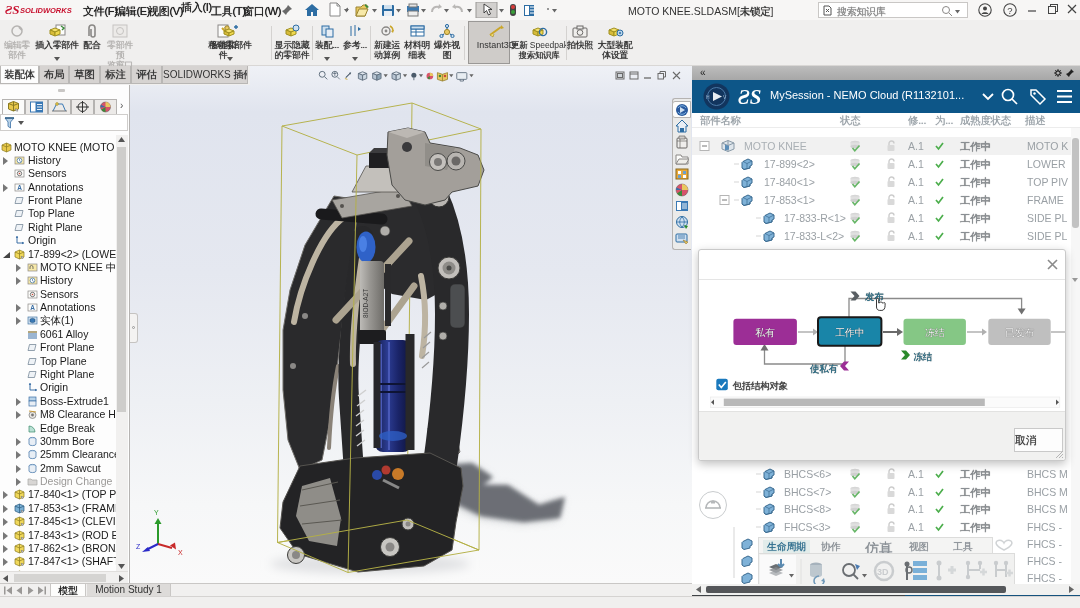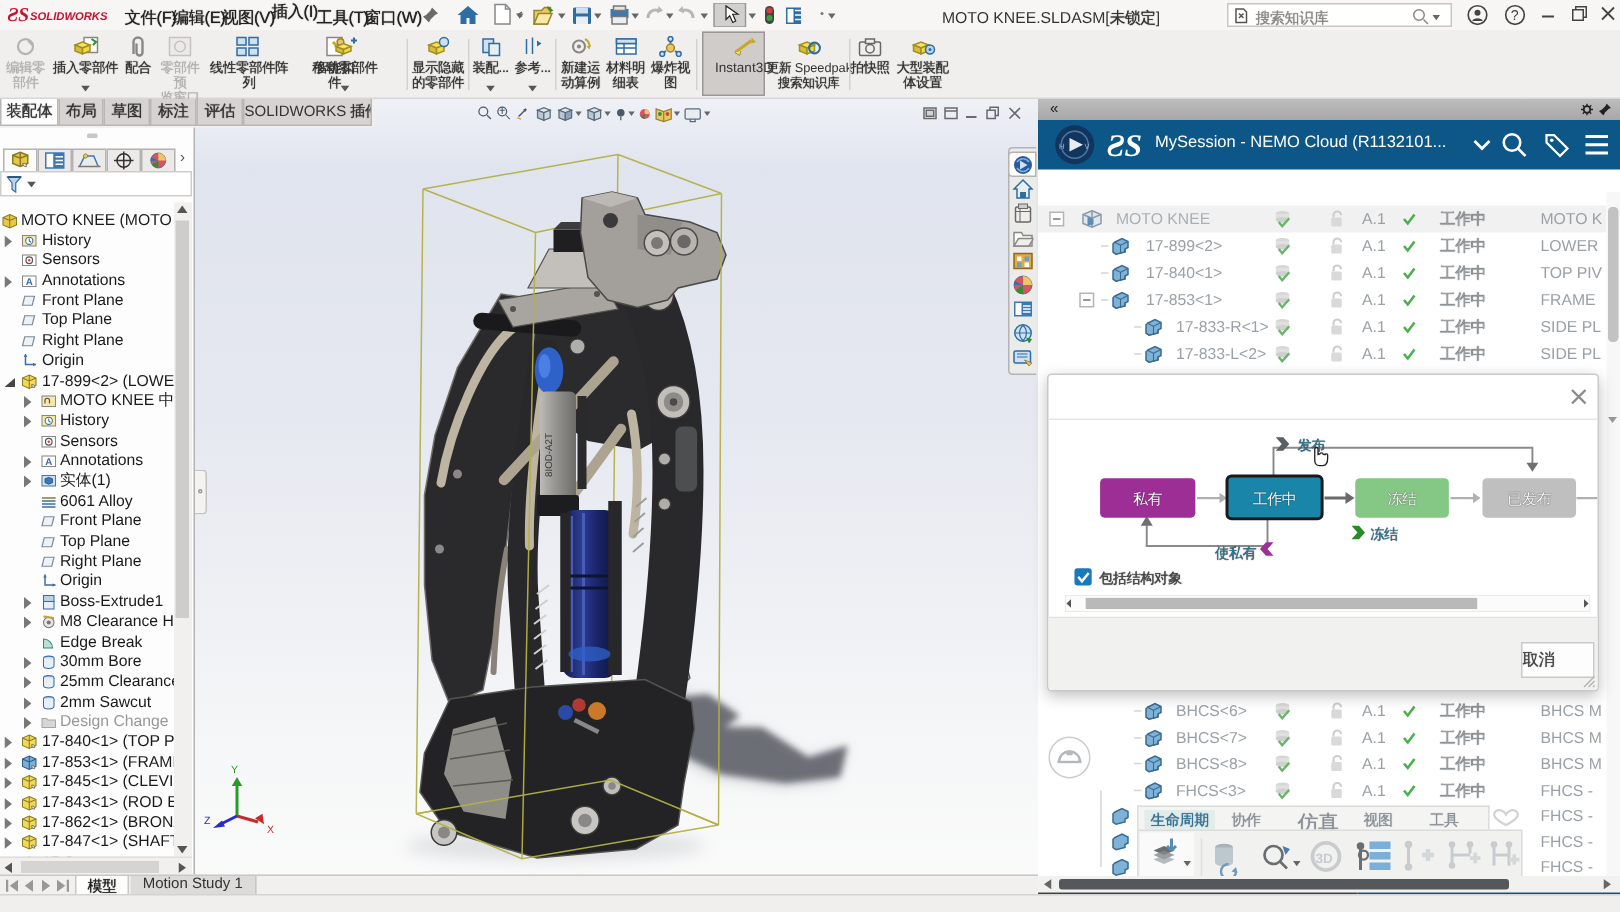--- a/index.html
+++ b/index.html
@@ -145,30 +145,20 @@
       </svg><span class="cjk">插入零部件</span><div style="margin-top:3px"><svg width="6" height="4" viewBox="0 0 6 4">
           <path d="M0 0h6L3 4z" fill="#555"></path>
         </svg></div></div>
  <div class="rbtn" style="left:80px;width:24px"><svg class="ic" width="14" height="14" viewBox="0 0 14 14">
         <path d="M4 12V4a3 3 0 016 0v7a2 2 0 01-4 0V5" fill="none" stroke="#8a8886" stroke-width="1.6"></path>
       </svg><span class="cjk">配合</span></div>
  <div class="rbtn gray" style="left:104px;width:32px"><svg class="ic" width="16" height="14" viewBox="0 0 16 14">
         <rect x="1" y="1" width="14" height="12" fill="#eceae8" stroke="#c5c3c1"></rect>
         <circle cx="8" cy="7" r="3.5" fill="none" stroke="#c5c3c1"></circle>
       </svg><span class="cjk">零部件预<br>览窗口</span></div>
- <div class="rbtn" style="left:138px;width:56px"><svg class="ic" width="18" height="14" viewBox="0 0 18 14">
-        <g stroke="#2d6da3" fill="#cfe0ee">
-          <rect x="1" y="1" width="6" height="5"></rect>
-          <rect x="9" y="1" width="6" height="5"></rect>
-          <rect x="1" y="8" width="6" height="5"></rect>
-          <rect x="9" y="8" width="6" height="5"></rect>
-        </g>
-      </svg><span class="cjk">线性零部件阵列</span><div style="margin-top:3px"><svg width="6" height="4" viewBox="0 0 6 4">
-          <path d="M0 0h6L3 4z" fill="#555"></path>
-        </svg></div></div>
  <div class="rbtn" style="left:208px;width:30px"><svg class="ic" width="15" height="14" viewBox="0 0 15 14">
         <rect x="2" y="1" width="10" height="12" fill="#fdfdfc" stroke="#8a8886"></rect>
         <path d="M6 4l5 5M9 3l3 3" stroke="#caa62a" stroke-width="2"></path>
         <circle cx="11" cy="4" r="2.2" fill="#e8c860" stroke="#9a8330"></circle>
       </svg><span class="cjk">智能扣<br>件</span></div>
  <div class="rbtn" style="left:207px;width:46px"><svg class="ic" width="17" height="14" viewBox="0 0 17 14">
         <path d="M2 7l5-2 5 2-5 2z" fill="#f5e06a" stroke="#a09020"></path>
         <path d="M2 7v3l5 2V9z" fill="#d8bc3a" stroke="#a09020"></path>
         <path d="M12 7v3l-5 2V9z" fill="#efd84e" stroke="#a09020"></path>
         <path d="M12 3h4M14 1v4" stroke="#2d6da3" stroke-width="1.4"></path>
@@ -872,20 +862,28 @@
         <path d="M12 12l5 5" stroke="#fff" stroke-width="1.7"></path>
       </svg>
   <svg style="position:absolute;left:337px;top:8px" width="18" height="18" viewBox="0 0 18 18">
         <path d="M2 7V2h5l9 9-5 5z" stroke="#fff" stroke-width="1.5" fill="none"></path>
         <circle cx="5.5" cy="5.5" r="1.2" fill="#fff"></circle>
       </svg>
   <svg style="position:absolute;left:364px;top:9px" width="17" height="15" viewBox="0 0 17 15">
         <path d="M1 2h15M1 7.5h15M1 13h15" stroke="#fff" stroke-width="2"></path>
       </svg>
  </div>
+ <div style="position:absolute;left:0;top:47px;width:388px;height:15px;border-bottom:1px solid #ececec">
+  <span class="rth cjk" style="left:8px;top:1px">部件名称</span>
+  <span class="rth cjk" style="left:148px;top:1px">状态</span>
+  <span class="rth cjk" style="left:216px;top:1px">修...</span>
+  <span class="rth cjk" style="left:243px;top:1px">为...</span>
+  <span class="rth cjk" style="left:268px;top:1px">成熟度状态</span>
+  <span class="rth cjk" style="left:333px;top:1px">描述</span>
+ </div>
  <svg width="379" height="530" viewBox="0 0 379 530" style="position:absolute;left:0;top:0">
 <rect x="0" y="71" width="379" height="18" fill="#f1f1f1"></rect>
 <rect x="8" y="75.5" width="9" height="9" fill="#fff" stroke="#b5b5b5"></rect>
       <path d="M10 80h5" stroke="#777"></path>
 <g transform="translate(28,73.5)">
         <path d="M8 1l6 2.5v6L8 12 2 9.5v-6z" fill="#dfe6ec" stroke="#8a9aa8"></path>
         <path d="M8 1v11M2 3.5l6 2.5 6-2.5" fill="none" stroke="#8a9aa8"></path>
         <path d="M5 5l4 1.5v3.5L5 11z" fill="#5b8db8"></path>
       </g>
 <text x="52" y="83.5" font-size="10.5" fill="#a9afb4">MOTO KNEE</text>

